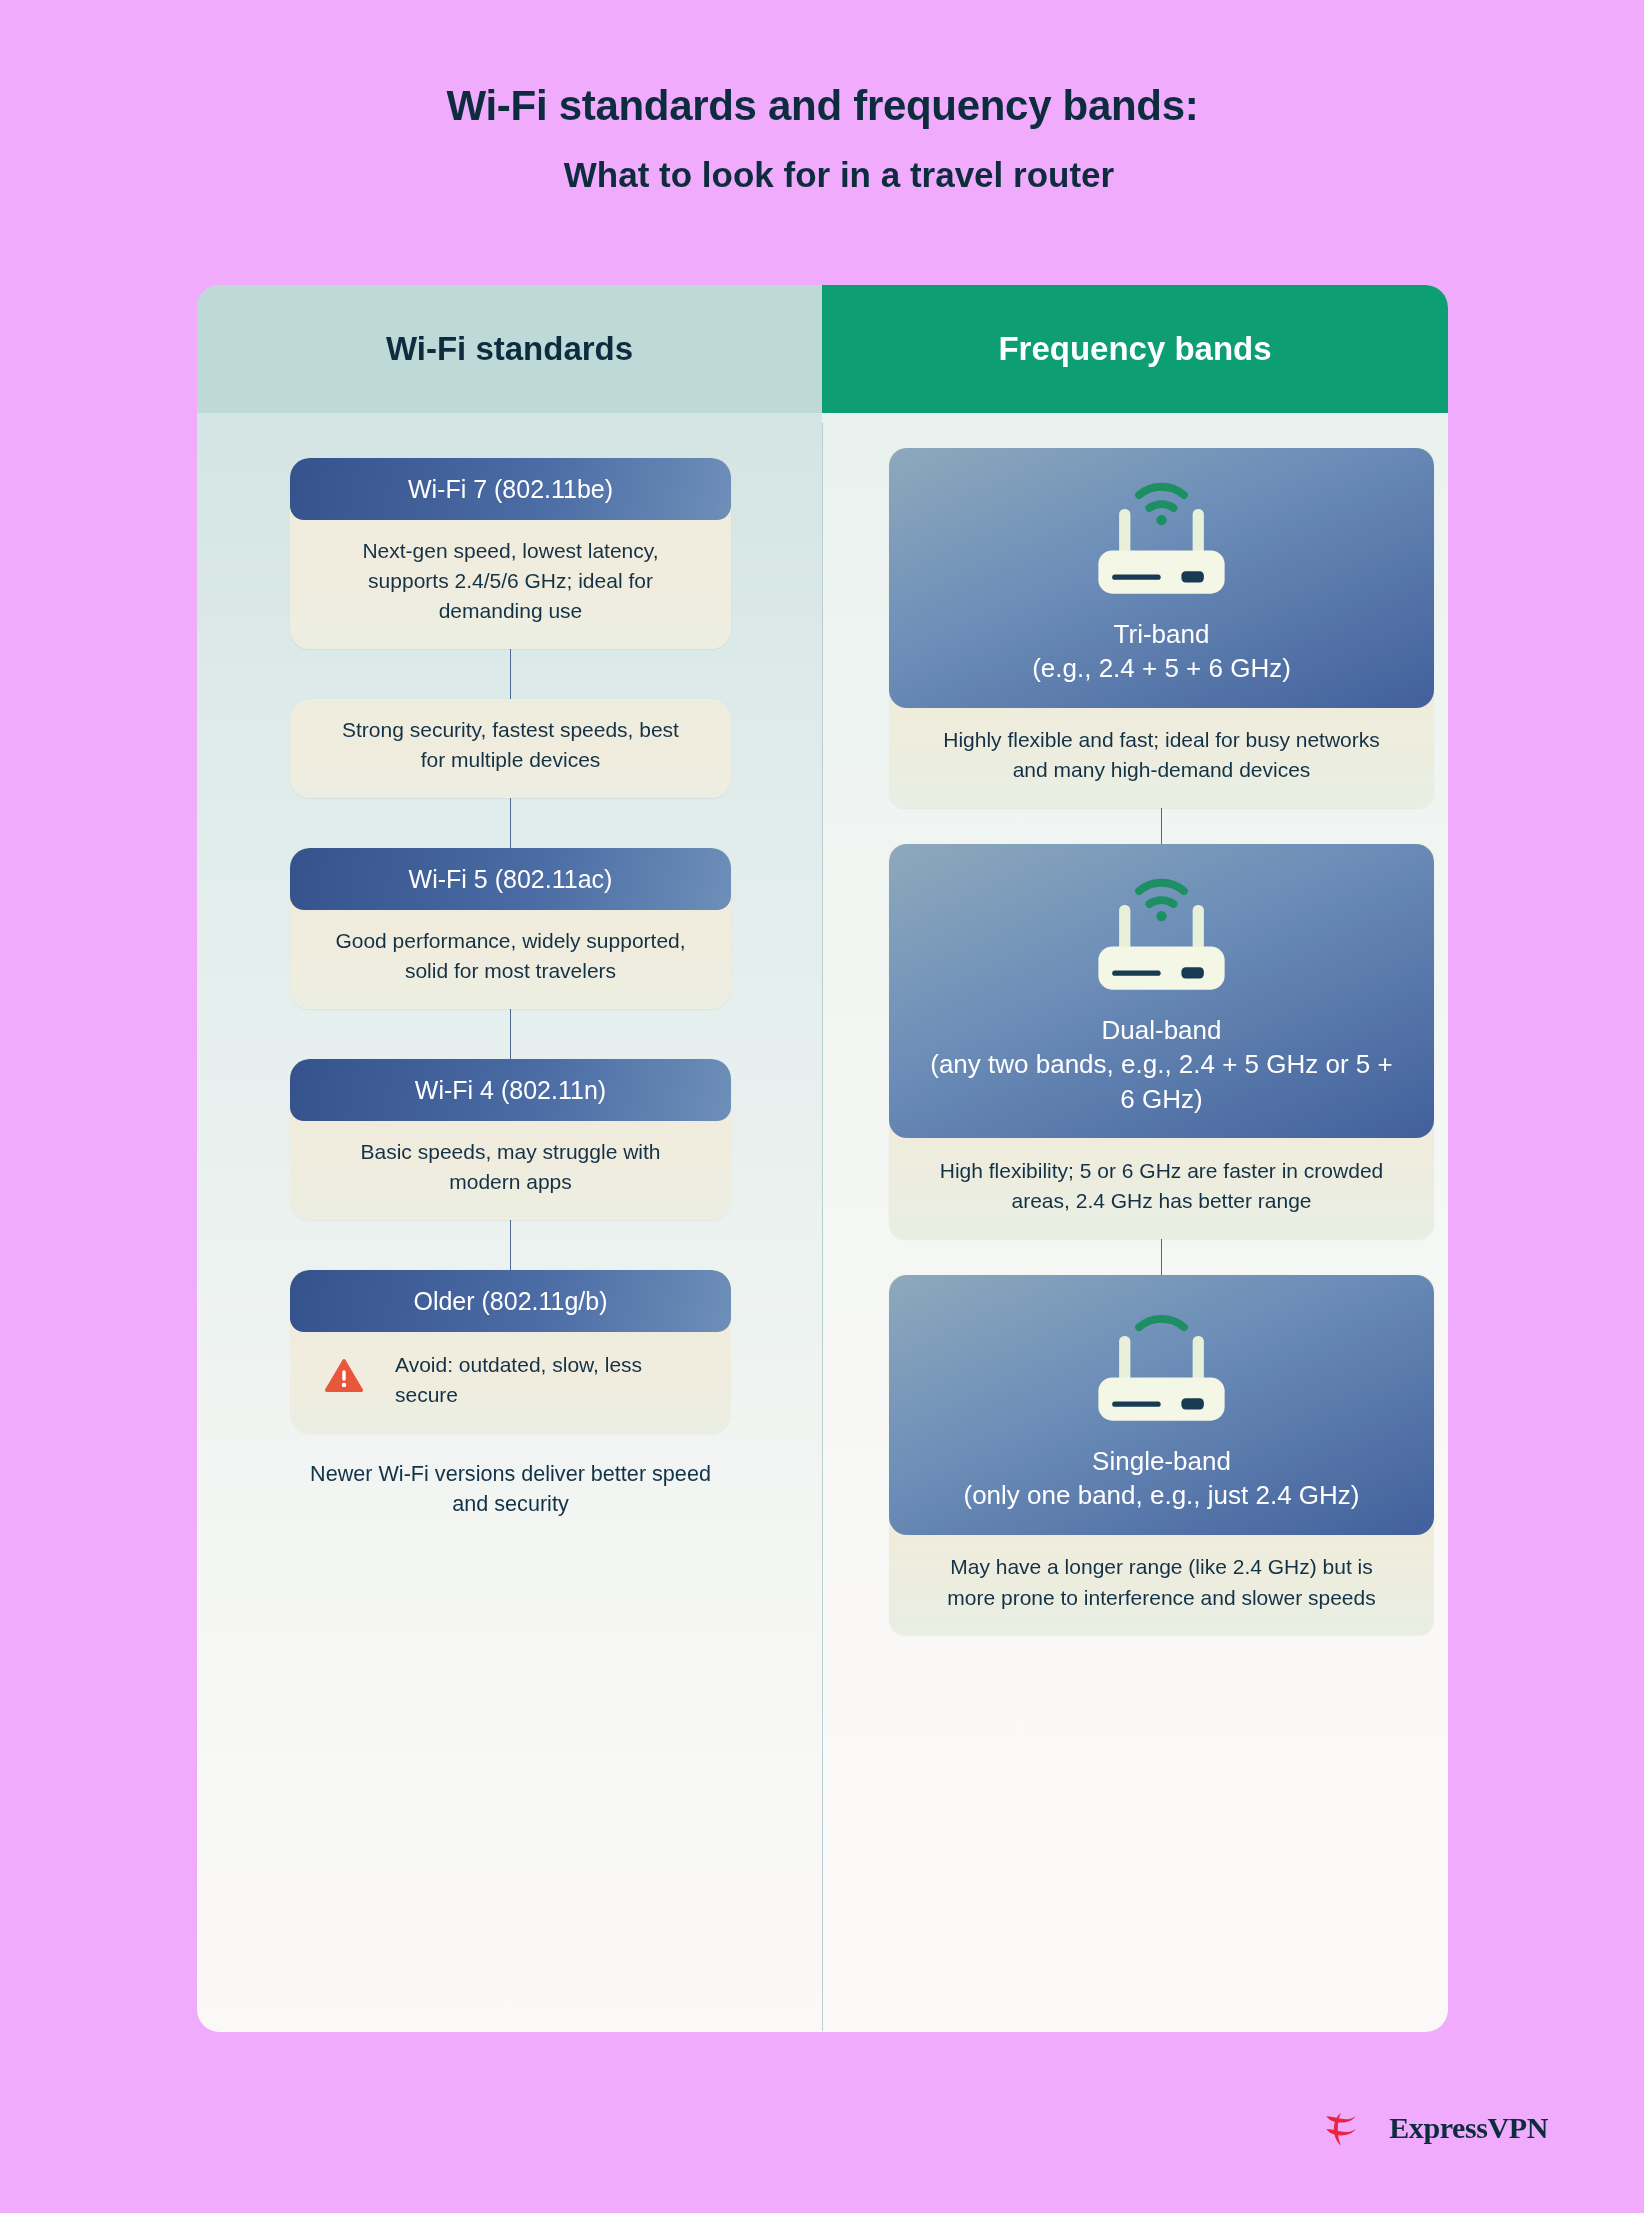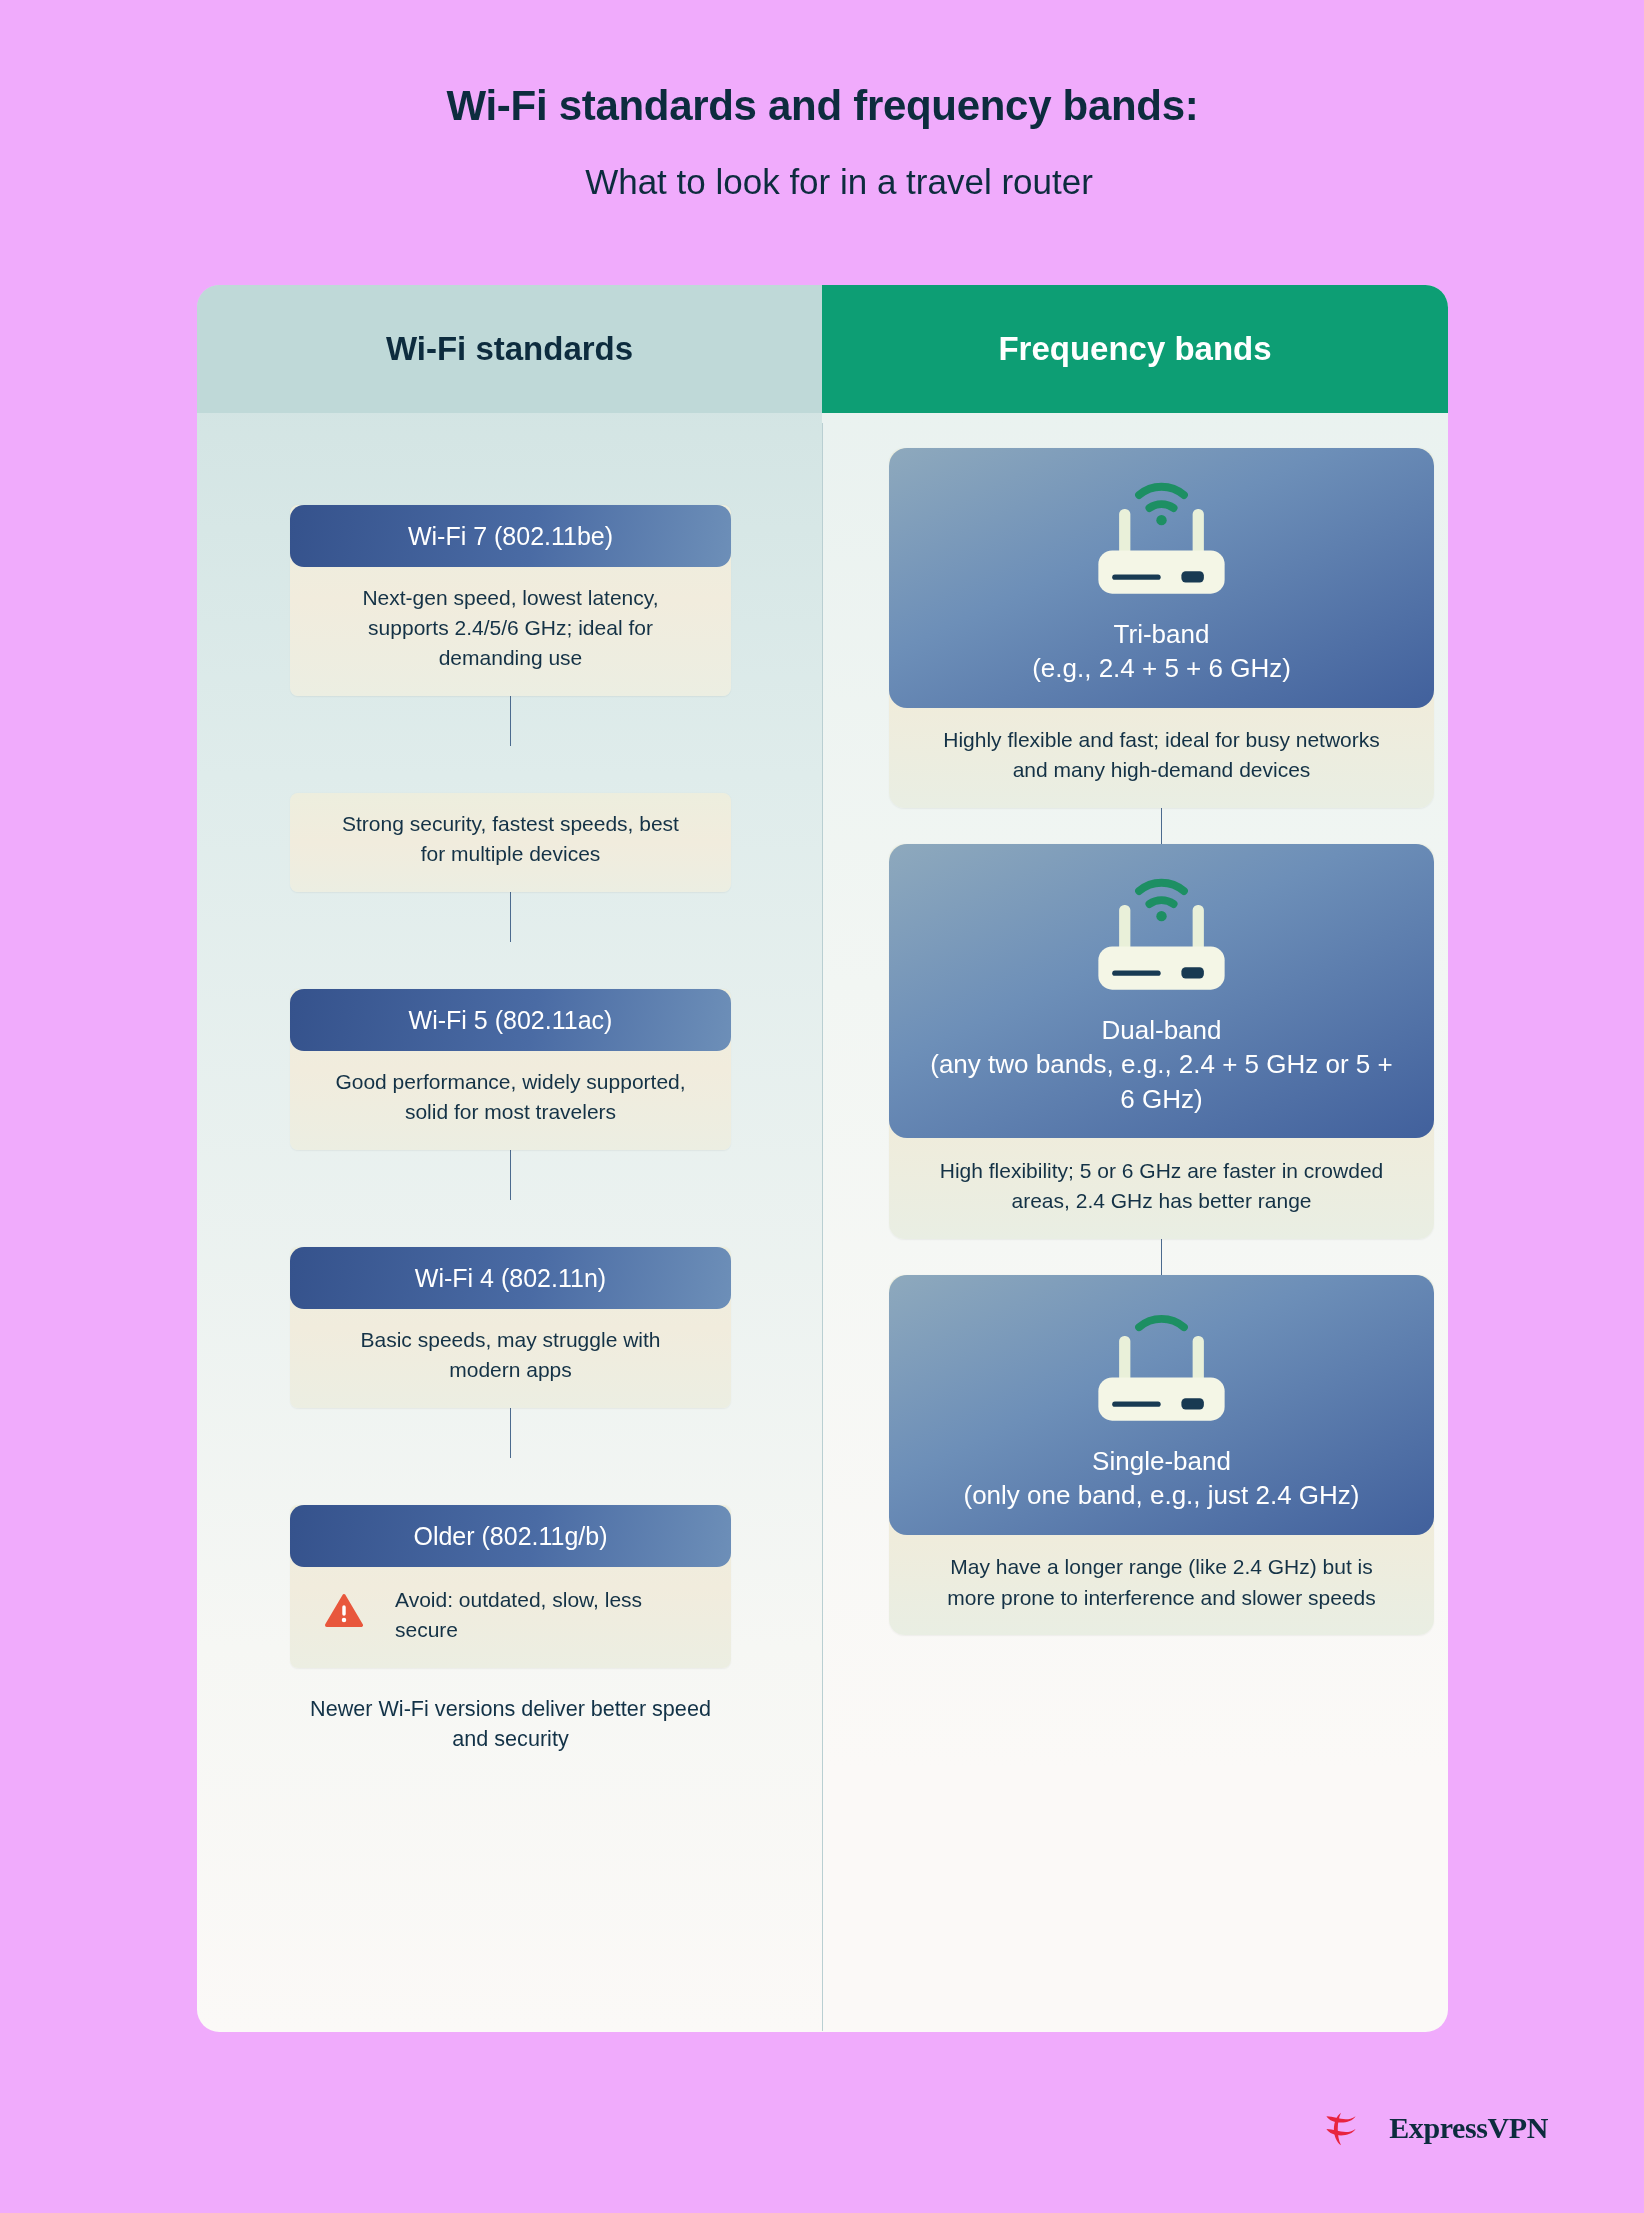--- a/index.html
+++ b/index.html
@@ -27,22 +27,22 @@
     color: #0d2c3e;
   }
   .title-main {
     font-size: 42px;
     font-weight: bold;
     letter-spacing: -0.3px;
     line-height: 1.15;
   }
   .title-sub {
     font-size: 35px;
-    font-weight: normal;
-    margin-top: 31px;
+    font-weight: bold;
+    margin-top: 24px;
     line-height: 1.2;
     padding-left: 33px;
   }
 
   
   .board {
     position: absolute;
     left: 197px;
     top: 285px;
     width: 1251px;
@@ -102,25 +102,24 @@
   
   .std-col {
     position: absolute;
     left: 93px;
     top: 173px;
     width: 441px;
   }
   .std-card {
     position: relative;
     width: 441px;
-    border-radius: 8px;
+    border-radius: 20px;
     overflow: hidden;
     background: linear-gradient(180deg, #edeede 0%, #f1ecdd 50%, #eceee2 100%);
     box-shadow: 0 0.9px 1.7px rgba(0,0,0,0.05);
-    margin-top: 47px;
   }
   .std-head {
     height: 62px;
     display: flex;
     align-items: center;
     justify-content: center;
     background: linear-gradient(100deg, #35528c 0%, #4a6ba4 55%, #6d8fb8 100%);
     color: #ffffff;
     font-size: 25px;
     border-radius: 14px;

